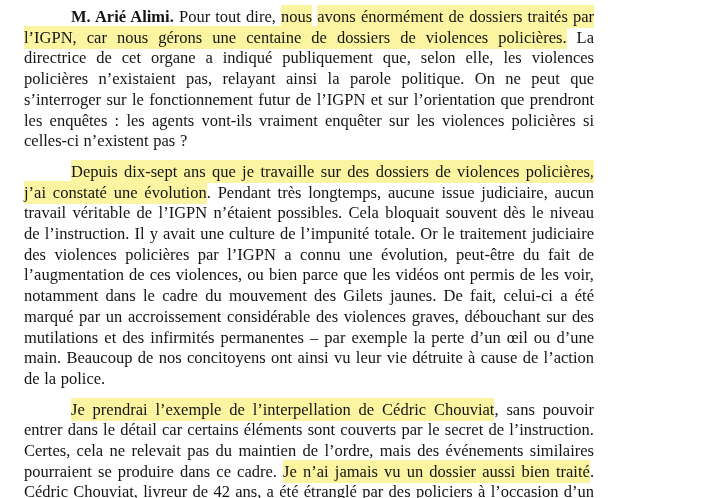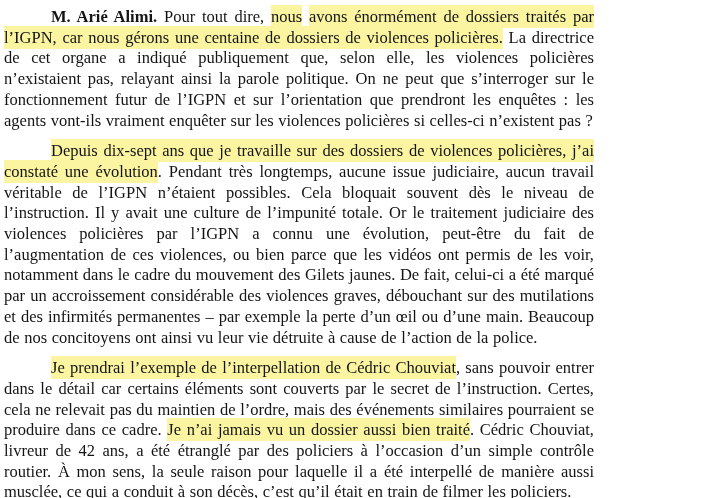--- a/index.html
+++ b/index.html
@@ -11,21 +11,21 @@
     height: 498px;
     background: #ffffff;
     overflow: hidden;
     font-family: "Liberation Serif", "DejaVu Serif", serif;
     color: #141414;
   }
   .page {
     box-sizing: border-box;
     width: 604px;
     height: 498px;
-    padding: 7px 10px 0 4px;
+    padding: 7px 10px 0 24px;
   }
   p.para {
     margin: 0 0 10px 0;
     font-size: 16.5px;
     line-height: 20.7px;
     text-align: justify;
     text-indent: 47px;
     word-spacing: 0.5px;
   }
   .hl {

